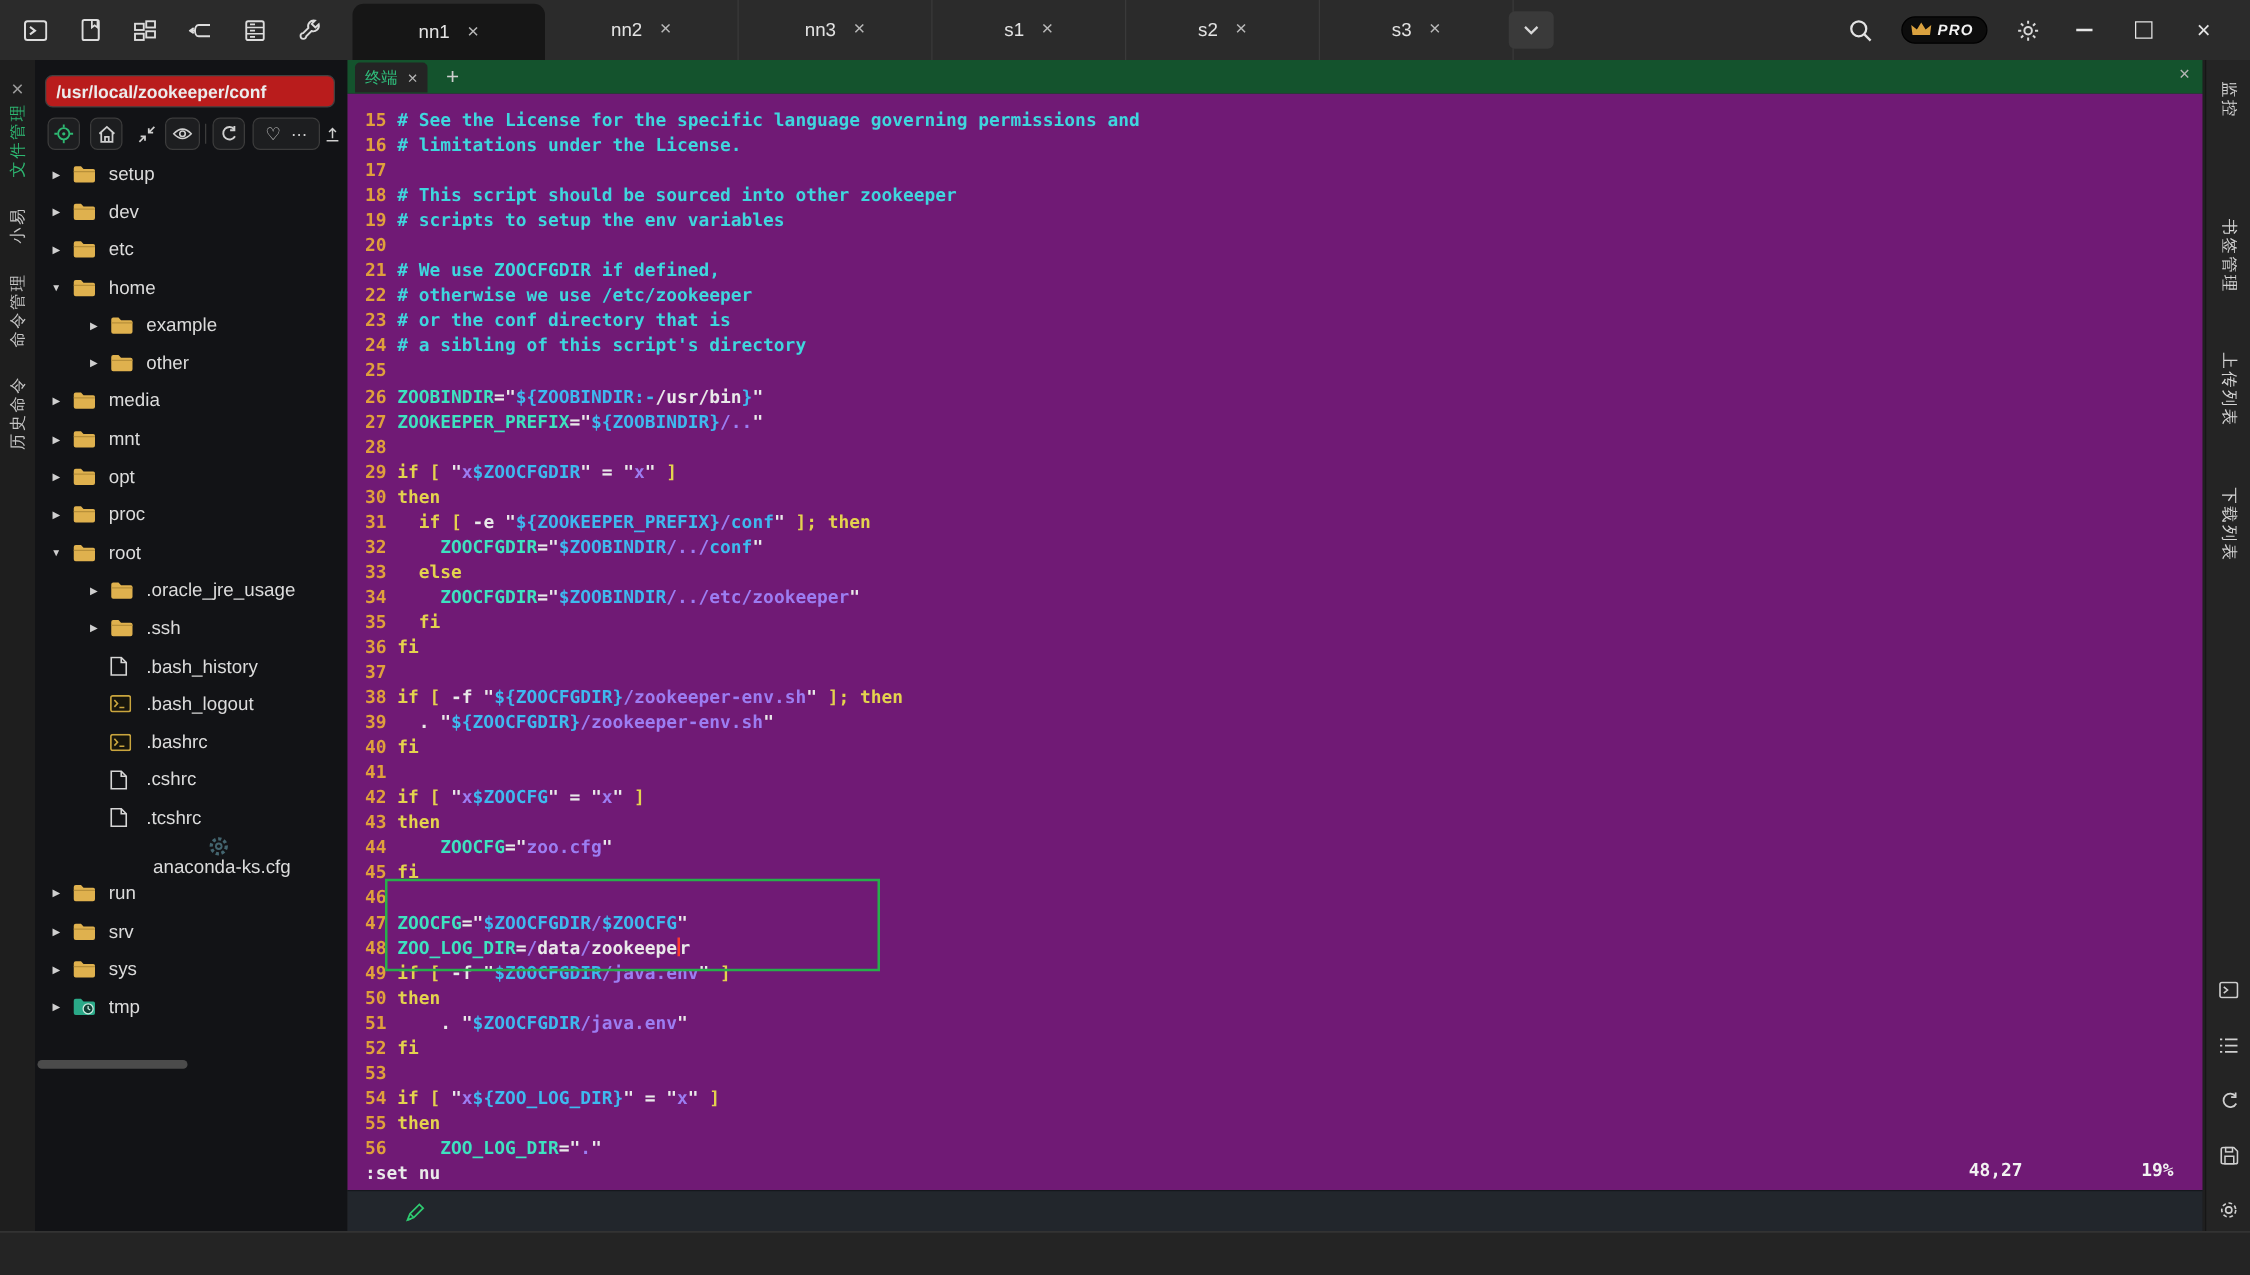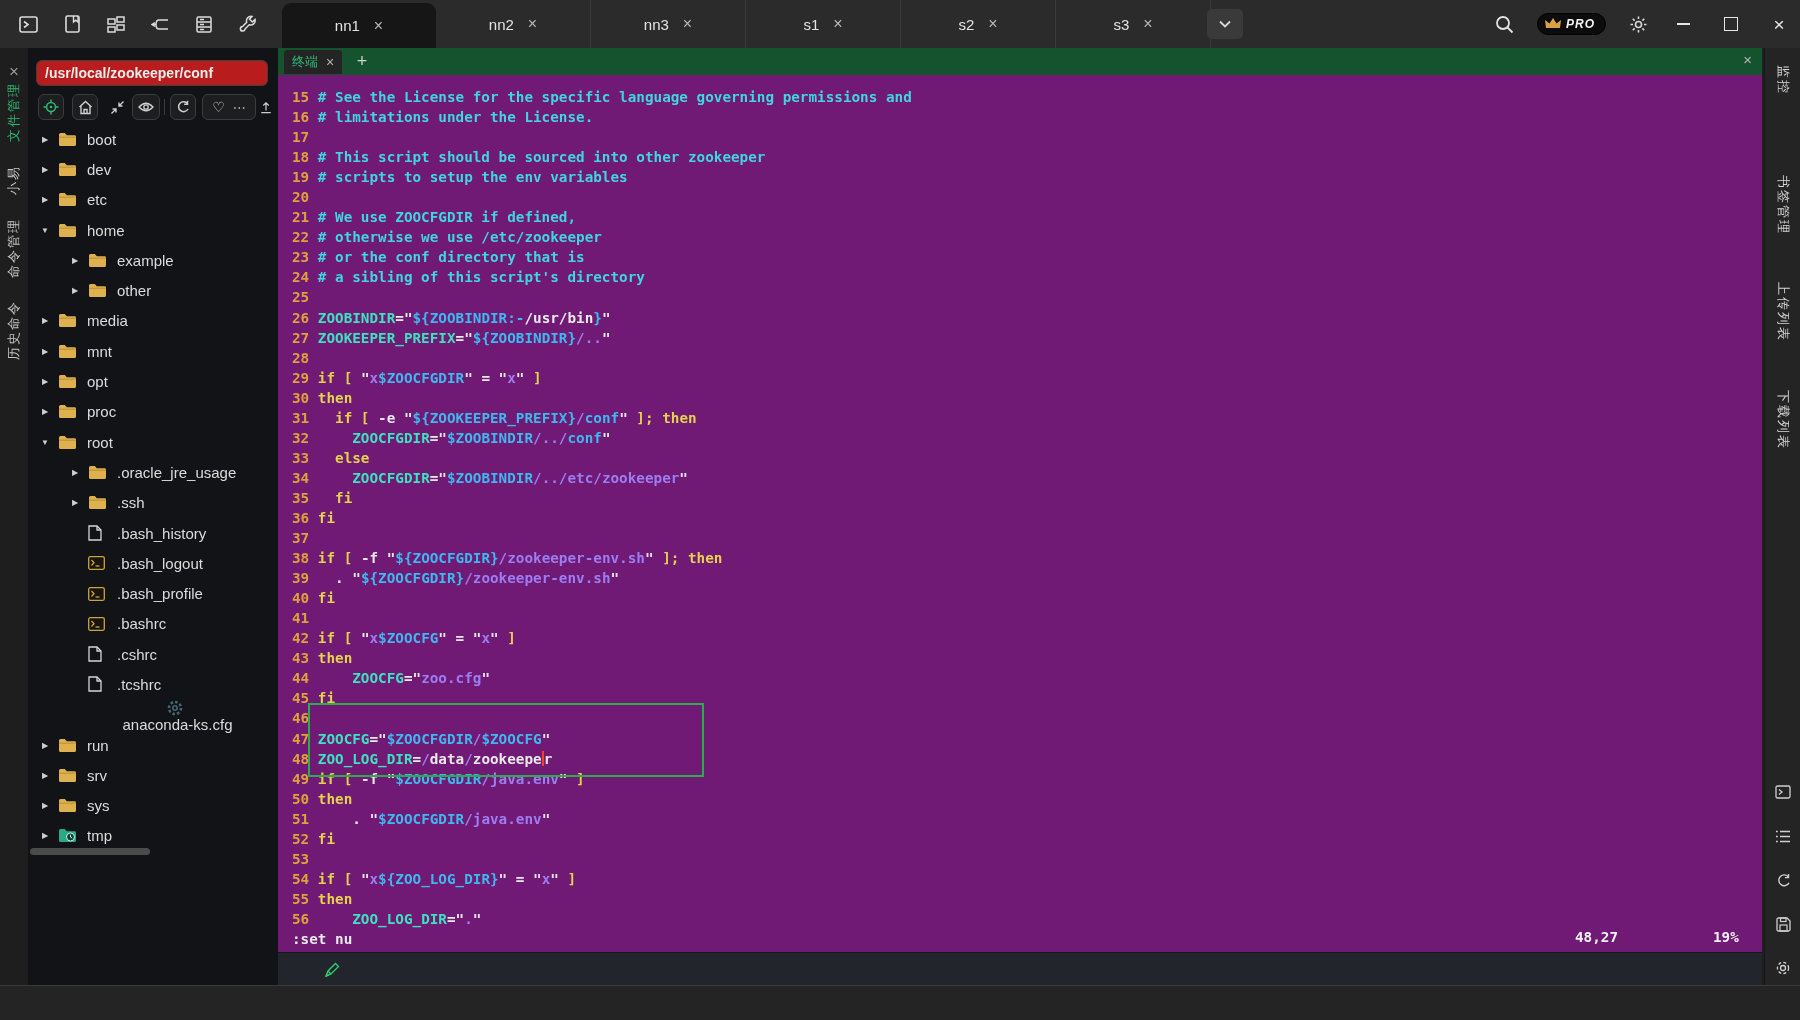--- a/index.html
+++ b/index.html
@@ -9,21 +9,21 @@
   .titlebar{position:absolute;left:0;top:0;width:1800px;height:48px;background:#2b2b2b;}
   .tb-icons{position:absolute;left:18px;top:0;height:48px;display:flex;align-items:center;gap:24px;}
   .tb-icon{width:20px;height:20px;display:flex;align-items:center;justify-content:center;cursor:pointer;}
   .tabs{position:absolute;left:282px;top:0;height:48px;display:flex;}
   .tab{position:relative;width:154px;height:48px;display:flex;align-items:center;justify-content:center;gap:14px;
        color:#e3e3e3;font-size:15px;border-right:1px solid #3a3a3a;}
   .tab.active{background:#161616;border-right:none;border-radius:9px 9px 0 0;margin-top:3px;height:45px;}
   .tab .close{color:#b9b9b9;font-size:16px;line-height:1;}
   .tab-dropdown{position:absolute;left:1207px;top:9px;width:36px;height:30px;background:#3a3a3a;
        border-radius:5px;display:flex;align-items:center;justify-content:center;}
-  .tb-right{position:absolute;right:0;top:0;height:48px;display:flex;align-items:center;gap:22px;padding-right:8px;}
+  .tb-right{position:absolute;right:0;top:0;height:48px;display:flex;align-items:center;gap:22px;padding-right:24px;}
   .win-btn{width:26px;height:26px;display:flex;align-items:center;justify-content:center;color:#e6e6e6;}
   .pro-badge{display:flex;align-items:center;gap:4px;background:#0c0c0c;border-radius:12px;
        padding:3px 10px 3px 6px;border:1px solid #000;}
   .pro-badge .pro-text{color:#f2f2f2;font-weight:bold;font-style:italic;font-size:12px;letter-spacing:1px;}
   .min-glyph{width:13px;height:2px;background:#e6e6e6;}
   .max-glyph{width:12px;height:12px;border:1.6px solid #e6e6e6;}
   .x-glyph{font-size:19px;color:#e6e6e6;line-height:1;}
   
   .left-rail{position:absolute;left:0;top:48px;width:28px;height:937px;background:#1e1e1e;}
   .rail-close{position:absolute;left:0;width:28px;text-align:center;top:14px;color:#9a9a9a;font-size:17px;}
@@ -257,21 +257,21 @@
     </div>
     <div class="tree">
         <div class="tree-row" style="padding-left: 12px;">
           <span class="tree-arrow">▶</span>
           <span class="tree-icon">
             <svg width="19" height="15" viewBox="0 0 19 15">
               <path d="M1 2.6 Q1 1 2.6 1 H6.8 L8.8 3.2 H16.6 Q18 3.2 18 4.6 V12.4 Q18 14 16.4 14 H2.6 Q1 14 1 12.4 Z" fill="#dfb14e"></path>
               <path d="M1 5.2 H18" stroke="#b8903a" stroke-width="1"></path>
             </svg>
           </span>
-          <span class="tree-label">boot</span>
+          <span class="tree-label">setup</span>
         </div>
         <div class="tree-row" style="padding-left: 12px;">
           <span class="tree-arrow">▶</span>
           <span class="tree-icon">
             <svg width="19" height="15" viewBox="0 0 19 15">
               <path d="M1 2.6 Q1 1 2.6 1 H6.8 L8.8 3.2 H16.6 Q18 3.2 18 4.6 V12.4 Q18 14 16.4 14 H2.6 Q1 14 1 12.4 Z" fill="#dfb14e"></path>
               <path d="M1 5.2 H18" stroke="#b8903a" stroke-width="1"></path>
             </svg>
           </span>
           <span class="tree-label">dev</span>
@@ -399,31 +399,20 @@
         <div class="tree-row" style="padding-left: 42px;">
           <span class="tree-arrow"></span>
           <span class="tree-icon">
             <svg width="17" height="14" viewBox="0 0 17 14">
               <rect x="0.7" y="0.7" width="15.6" height="12.6" rx="1.5" fill="#17150c" stroke="#c9a53e" stroke-width="1.3"></rect>
               <path d="M3.5 4 L6 6.8 L3.5 9.5" fill="none" stroke="#c9a53e" stroke-width="1.3"></path>
               <path d="M7.5 10 H11.5" stroke="#c9a53e" stroke-width="1.3"></path>
             </svg>
           </span>
           <span class="tree-label">.bash_logout</span>
-        </div>
-        <div class="tree-row" style="padding-left: 42px;">
-          <span class="tree-arrow"></span>
-          <span class="tree-icon">
-            <svg width="17" height="14" viewBox="0 0 17 14">
-              <rect x="0.7" y="0.7" width="15.6" height="12.6" rx="1.5" fill="#17150c" stroke="#c9a53e" stroke-width="1.3"></rect>
-              <path d="M3.5 4 L6 6.8 L3.5 9.5" fill="none" stroke="#c9a53e" stroke-width="1.3"></path>
-              <path d="M7.5 10 H11.5" stroke="#c9a53e" stroke-width="1.3"></path>
-            </svg>
-          </span>
-          <span class="tree-label">.bash_profile</span>
         </div>
         <div class="tree-row" style="padding-left: 42px;">
           <span class="tree-arrow"></span>
           <span class="tree-icon">
             <svg width="17" height="14" viewBox="0 0 17 14">
               <rect x="0.7" y="0.7" width="15.6" height="12.6" rx="1.5" fill="#17150c" stroke="#c9a53e" stroke-width="1.3"></rect>
               <path d="M3.5 4 L6 6.8 L3.5 9.5" fill="none" stroke="#c9a53e" stroke-width="1.3"></path>
               <path d="M7.5 10 H11.5" stroke="#c9a53e" stroke-width="1.3"></path>
             </svg>
           </span>

